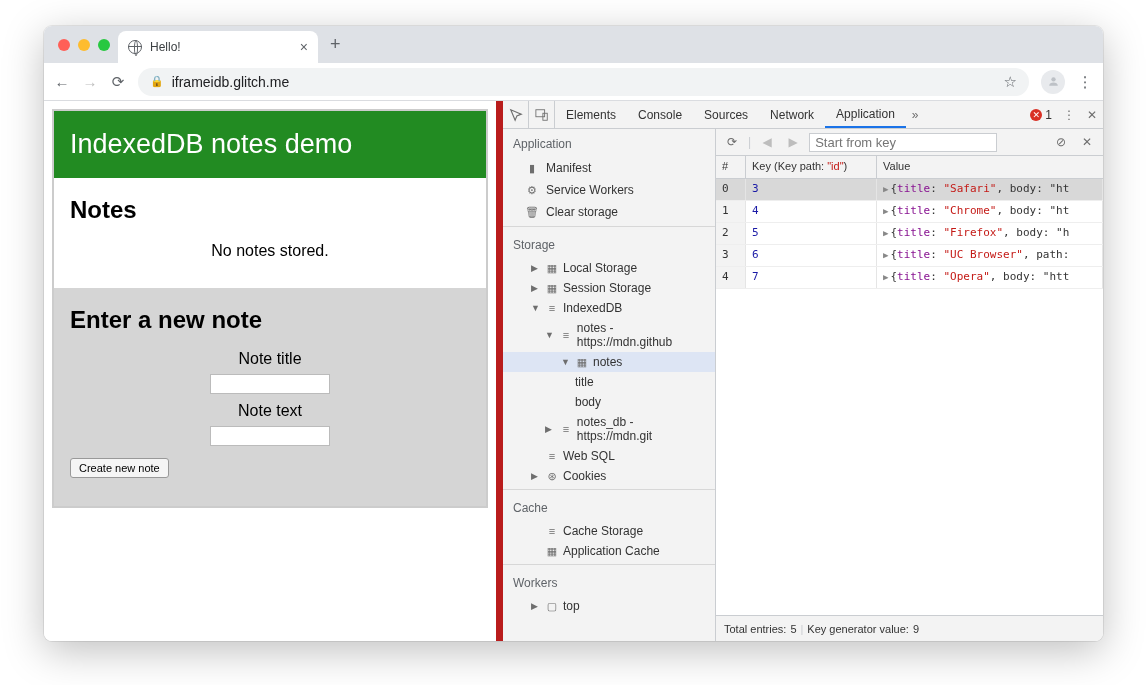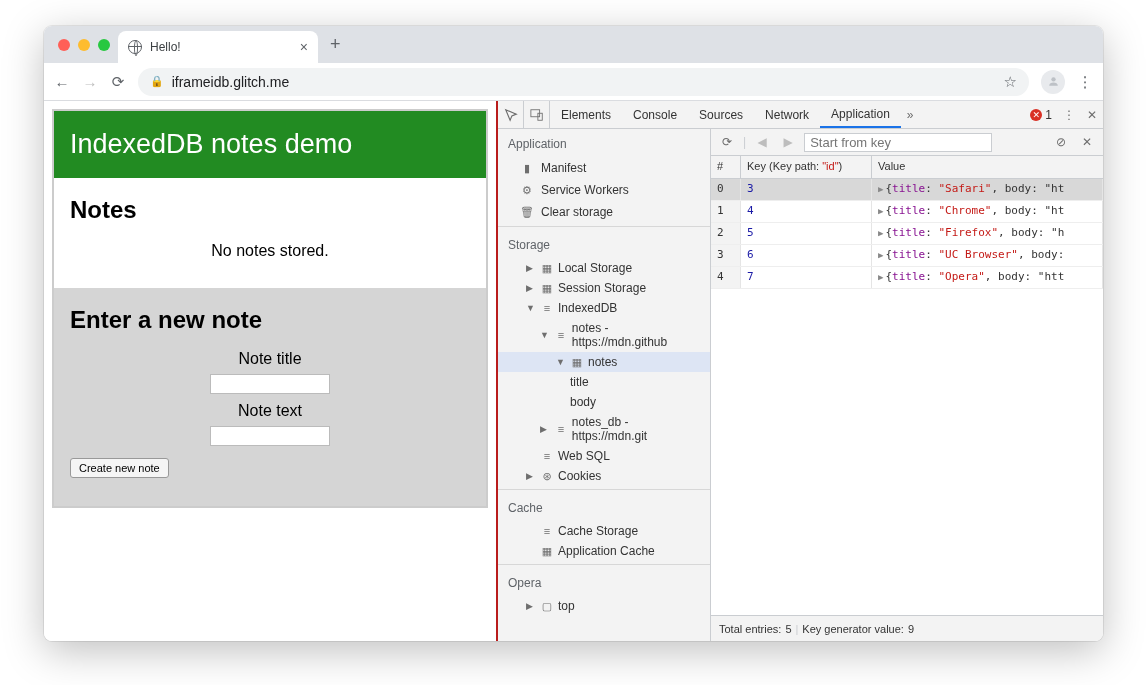--- a/index.html
+++ b/index.html
@@ -86,21 +86,21 @@
 .pgmain{background:#fff;padding:18px 16px 22px;}
 .pgmain h2{font-size:24px;font-weight:700;margin-bottom:14px;font-family:Arial,sans-serif;}
 .no-notes{font-size:16px;text-align:center;padding:4px 0 6px;font-family:Arial,sans-serif;}
 .pgform{background:#d5d5d5;padding:18px 16px 28px;}
 .pgform h2{font-size:24px;font-weight:700;margin-bottom:16px;font-family:Arial,sans-serif;}
 .fld{display:flex;align-items:center;gap:6px;margin-bottom:8px;font-size:16px;font-family:Arial,sans-serif;flex-direction:column;}
 .fld input{width:120px;height:20px;border:1px solid #bbb;background:#fff;font-size:12px;padding:0 2px;}
 .createbtn{font-size:11px;border:1px solid #999;background:#f5f5f5;padding:3px 8px;border-radius:3px;margin-top:4px;}
 
 .devtools{
-  flex:1;border-left:2px solid #b91c1c;display:flex;flex-direction:column;
+  flex:1;border-left:7px solid #b91c1c;display:flex;flex-direction:column;
   font-size:12px;color:#333;
 }
 .dt-tabbar{
   height:28px;border-bottom:1px solid #cacdd1;display:flex;align-items:stretch;
   background:#f3f3f3;
 }
 .dt-ico{width:26px;display:flex;align-items:center;justify-content:center;color:#6e6e6e;border-right:1px solid #cacdd1;}
 .dt-ico2{width:26px;display:flex;align-items:center;justify-content:center;color:#6e6e6e;}
 .dt-tab{padding:0 11px;display:flex;align-items:center;color:#333;font-size:12px;}
 .dt-tab.active{border-bottom:2px solid #1a73e8;color:#333;}
@@ -321,21 +321,21 @@
                 <span class="tri" style="visibility:hidden;">▶</span>
                 <span class="dbic">≡</span>
                 <span>Cache Storage</span>
               </div>
           <div class="tree-row indent1">
                 <span class="tri" style="visibility:hidden;">▶</span>
                 <span class="dbic">▦</span>
                 <span>Application Cache</span>
               </div>
           <div class="side-divider"></div>
-          <div class="side-sec-title">Opera</div>
+          <div class="side-sec-title">Workers</div>
           <div class="tree-row indent1">
                 <span class="tri">▶</span>
                 <span class="dbic">▢</span>
                 <span>top</span>
               </div>
         </div>
 
         <div class="dt-right">
           <div class="dt-toolbar2">
             <span class="tb-ico">⟳</span>
@@ -366,21 +366,21 @@
                   <div class="c val"><span class="valtri">▶</span><span class="brace">{</span><span class="prop">title</span>: <span class="str">"Chrome"</span><span>, body: "ht</span></div>
                 </div>
                 <div class="trow">
                   <div class="c idx">2</div>
                   <div class="c key">5</div>
                   <div class="c val"><span class="valtri">▶</span><span class="brace">{</span><span class="prop">title</span>: <span class="str">"Firefox"</span><span>, body: "h</span></div>
                 </div>
                 <div class="trow">
                   <div class="c idx">3</div>
                   <div class="c key">6</div>
-                  <div class="c val"><span class="valtri">▶</span><span class="brace">{</span><span class="prop">title</span>: <span class="str">"UC Browser"</span><span>, body:</span></div>
+                  <div class="c val"><span class="valtri">▶</span><span class="brace">{</span><span class="prop">title</span>: <span class="str">"UC Browser"</span><span>, path:</span></div>
                 </div>
                 <div class="trow">
                   <div class="c idx">4</div>
                   <div class="c key">7</div>
                   <div class="c val"><span class="valtri">▶</span><span class="brace">{</span><span class="prop">title</span>: <span class="str">"Opera"</span><span>, body: "htt</span></div>
                 </div>
               </div>
 
           <div class="dt-footer">
             <span>Total entries: </span>

